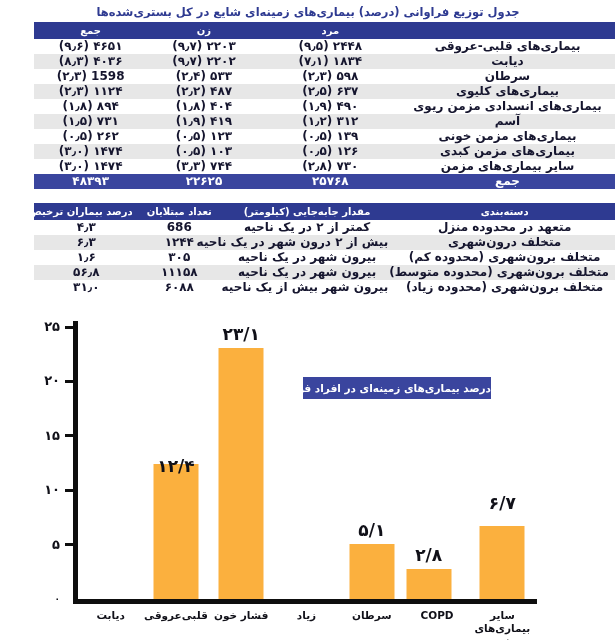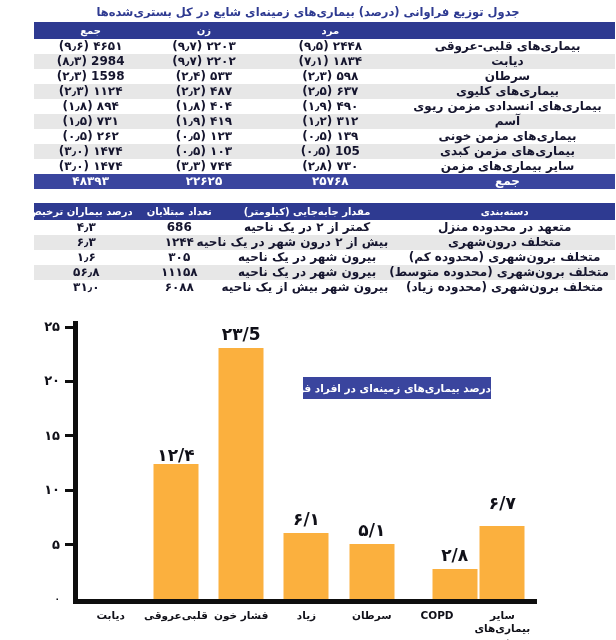--- a/index.html
+++ b/index.html
@@ -87,21 +87,21 @@
         <tr>
           <td>بیماری‌های قلبی-عروقی</td>
           <td>۲۴۴۸ (۹٫۵)</td>
           <td>۲۲۰۳ (۹٫۷)</td>
           <td>۴۶۵۱ (۹٫۶)</td>
         </tr>
         <tr>
           <td>دیابت</td>
           <td>۱۸۳۴ (۷٫۱)</td>
           <td>۲۲۰۲ (۹٫۷)</td>
-          <td>2984 (۸٫۳)</td>
+          <td>۴۰۳۶ (۸٫۳)</td>
         </tr>
         <tr>
           <td>سرطان</td>
           <td>۵۹۸ (۲٫۳)</td>
           <td>۵۳۳ (۲٫۴)</td>
           <td>1598 (۲٫۳)</td>
         </tr>
         <tr>
           <td>بیماری‌های کلیوی</td>
           <td>۶۳۷ (۲٫۵)</td>
@@ -121,21 +121,21 @@
           <td>۷۳۱ (۱٫۵)</td>
         </tr>
         <tr>
           <td>بیماری‌های مزمن خونی</td>
           <td>۱۳۹ (۰٫۵)</td>
           <td>۱۲۳ (۰٫۵)</td>
           <td>۲۶۲ (۰٫۵)</td>
         </tr>
         <tr>
           <td>بیماری‌های مزمن کبدی</td>
-          <td>105 (۰٫۵)</td>
+          <td>۱۲۶ (۰٫۵)</td>
           <td>۱۰۳ (۰٫۵)</td>
           <td>۱۴۷۴ (۳٫۰)</td>
         </tr>
         <tr>
           <td>سایر بیماری‌های مزمن</td>
           <td>۷۳۰ (۲٫۸)</td>
           <td>۷۴۴ (۳٫۳)</td>
           <td>۱۴۷۴ (۳٫۰)</td>
         </tr>
         <tr class="total-row">
@@ -195,35 +195,31 @@
         </tr>
       </tbody>
   </table>
 
   <div class="chart" id="chart">
     <div class="axis-v"></div>
     <div class="axis-h"></div>
     <div class="bars" id="bars">
         <div class="slot" style="left: 65.2857px; width: 65.2857px;">
           <div class="bar" style="height: 134.9px; background: rgb(251, 176, 62);"></div>
-          <div class="val" style="bottom: 135px;">۱۲/۴</div>
+          <div class="val" style="bottom: 124px;">۱۲/۴</div>
         </div>
         <div class="slot" style="left: 130.571px; width: 65.2857px;">
           <div class="bar" style="height: 251.3px; background: rgb(251, 176, 62);"></div>
-          <div class="val" style="bottom: 256.328px;">۲۳/5</div>
-        </div>
-        <div class="slot" style="left: 195.857px; width: 65.2857px;">
-          <div class="bar" style="height: 66.4px; background: rgb(251, 176, 62);"></div>
-          <div class="val" style="bottom: 71.368px;">۶/۱</div>
+          <div class="val" style="bottom: 256.328px;">۲۳/۱</div>
         </div>
         <div class="slot" style="left: 261.143px; width: 65.2857px;">
           <div class="bar" style="height: 55.5px; background: rgb(251, 176, 62);"></div>
           <div class="val" style="bottom: 60.488px;">۵/۱</div>
         </div>
-        <div class="slot" style="left: 344px; width: 65.2857px;">
+        <div class="slot" style="left: 318px; width: 65.2857px;">
           <div class="bar" style="height: 30.5px; background: rgb(251, 176, 62);"></div>
           <div class="val" style="bottom: 35.464px;">۲/۸</div>
         </div>
         <div class="slot" style="left: 391.714px; width: 65.2857px;">
           <div class="bar" style="height: 72.9px; background: rgb(251, 176, 62);"></div>
           <div class="val" style="bottom: 87px;">۶/۷</div>
         </div>
       </div>
     <div class="legend">درصد بیماری‌های زمینه‌ای در افراد فوت‌شده</div>
   <div class="xlabel" style="left: 70.6429px;">دیابت</div>

